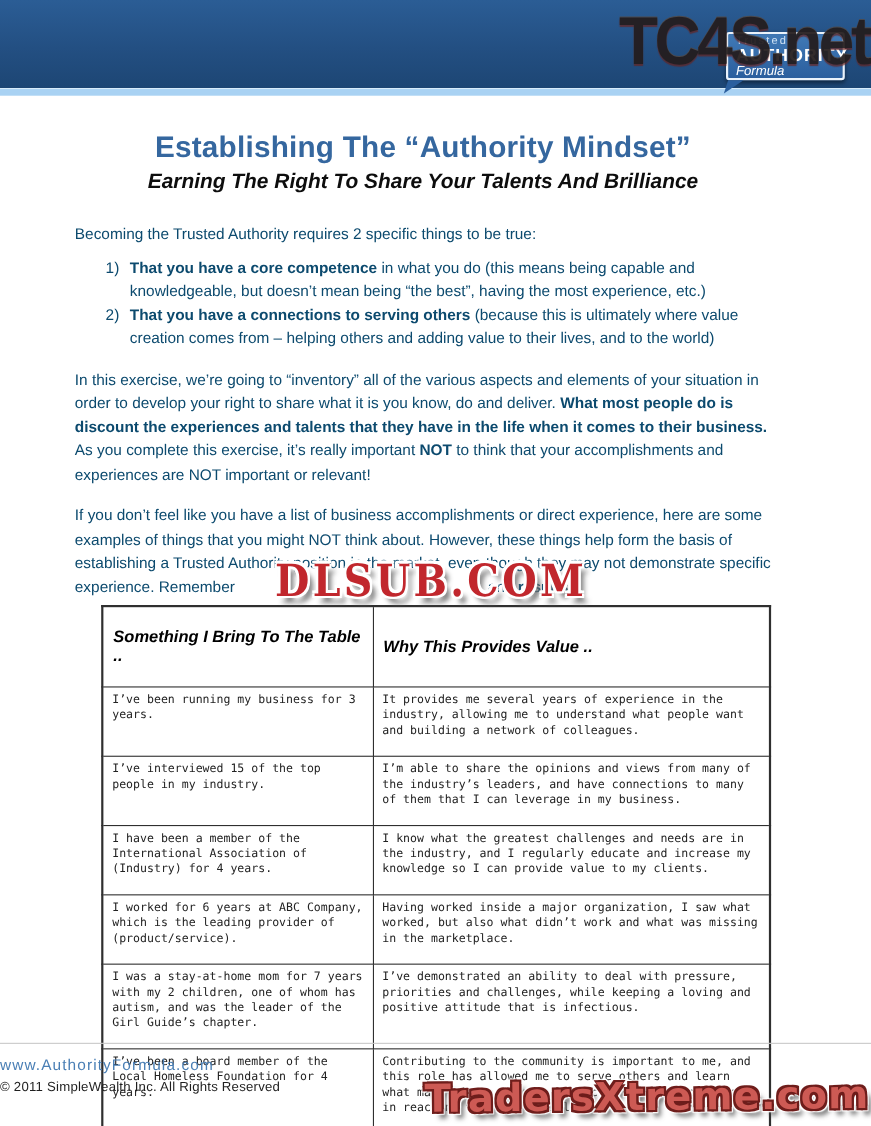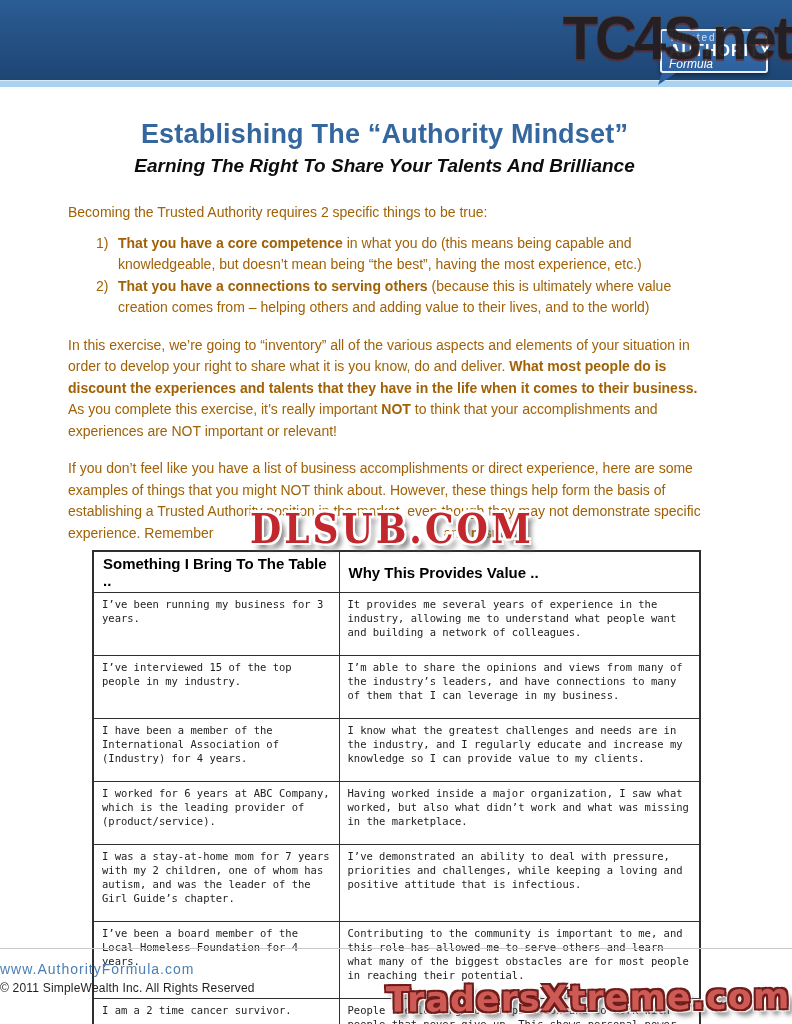--- a/index.html
+++ b/index.html
@@ -47,21 +47,21 @@
   
   .content { position:absolute; top:87px; left:0; width:769px; padding:0 68px; }
   .doc-title {
     text-align:center; color:#35679f; font-size:27px; font-weight:bold;
     letter-spacing:0.2px; margin-top:32px;
   }
   .doc-subtitle {
     text-align:center; color:#0d0d0d; font-size:19px; font-weight:bold; font-style:italic;
     margin-top:5px; margin-bottom:25px;
   }
-  .body-text { font-size:14px; line-height:21.5px; color:#a16207; }
+  .body-text { font-size:14px; line-height:21.5px; color:#0c4a6e; }
   .b { font-weight:bold; }
   .intro-line { margin-bottom:9px; }
   .num-list { list-style:none; }
   .num-list li { display:flex; padding-left:28px; }
   .li-marker { width:22px; flex:none; }
   .li-body { flex:1; }
   .para { margin-top:16px; }
   .para3-wrap { position:relative; }
   .hidden-gap { display:inline-block; width:230px; }
 
@@ -76,22 +76,22 @@
       5px 6px 5px rgba(110,110,110,0.85);
     transform:scaleY(1.12);
   }
 
   
   .value-table {
     width:609px; margin-left:24px; margin-top:6px;
     border-collapse:collapse; border:2px solid #2f2f2f;
   }
   .value-table th {
-    font-size:15px; font-weight:bold; text-align:left;
-    padding:3px 9px; border:1.5px solid #2f2f2f; color:#000;
+    font-size:15px; font-weight:bold; font-style:italic; text-align:left;
+    padding:19px 9px; border:1.5px solid #2f2f2f; color:#000;
   }
   .value-table td {
     font-family:"DejaVu Sans Mono", monospace;
     font-size:10.5px; line-height:14px; color:#222;
     padding:4px 8px 16px; border:1.5px solid #2f2f2f; vertical-align:top;
   }
   .col-left { width:246px; }
 
   
   .footer {

